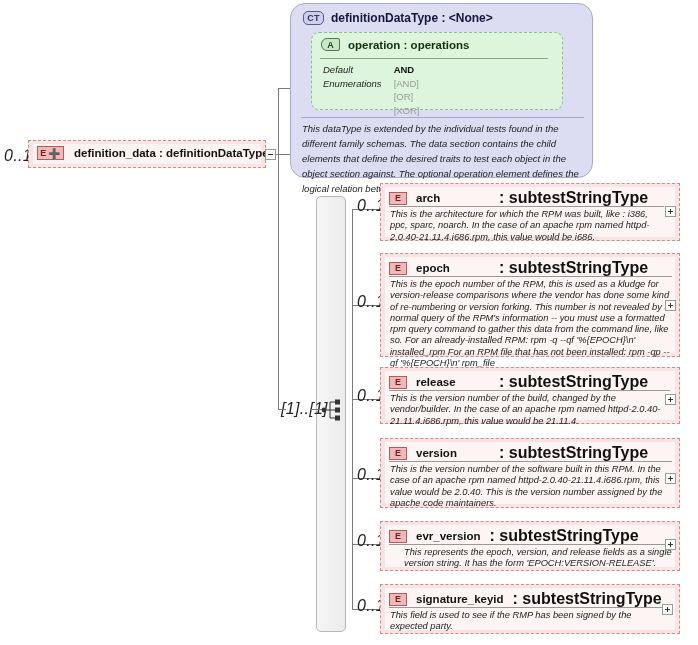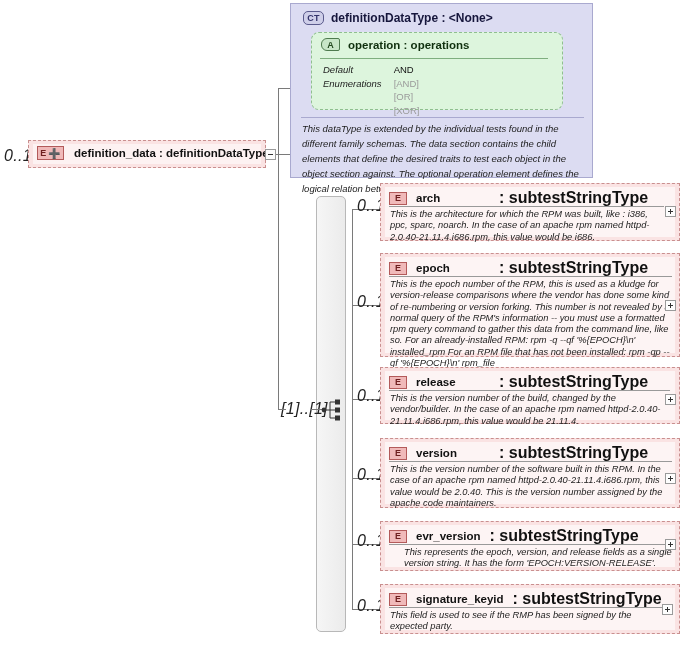--- a/index.html
+++ b/index.html
@@ -28,21 +28,21 @@
   .pm:before{
     content:"";position:absolute;left:2px;top:4px;width:5px;height:1px;background:#333;
   }
   .pm.plus:after{
     content:"";position:absolute;left:4px;top:2px;width:1px;height:5px;background:#333;
   }
 
   
   .ct-box{
     position:absolute;box-sizing:border-box;
-    background:#dcdcf2;border:1px solid #a9a9cf;border-radius:0;
+    background:#dcdcf2;border:1px solid #a9a9cf;border-radius:15px;
   }
   .ct-head{position:absolute;left:12px;top:7px;display:flex;align-items:center;gap:7px;}
   .ct-icon{
     width:21px;height:14px;box-sizing:border-box;
     border:1px solid #5a5a8c;border-radius:5px;background:#cfcfe9;
     font-size:9px;font-weight:bold;color:#33336b;
     display:flex;align-items:center;justify-content:center;letter-spacing:.2px;
   }
   .ct-title{font-size:12px;font-weight:bold;color:#16163c;white-space:nowrap;}
 
@@ -56,21 +56,21 @@
     width:19px;height:13px;box-sizing:border-box;
     border:1px solid #4e7a4e;border-radius:6px 2px 2px 6px;background:#c8e6c8;
     font-size:9px;font-weight:bold;color:#23491f;
     display:flex;align-items:center;justify-content:center;
   }
   .attr-title{font-size:11.5px;font-weight:bold;color:#10300f;white-space:nowrap;}
   .attr-sep{position:absolute;left:8px;height:1px;background:#7fae7f;}
   .attr-tbl{position:absolute;font-size:9.5px;line-height:11.5px;}
   .attr-tbl td{padding:0;vertical-align:top;}
   .attr-key{font-style:italic;color:#1d1d1d;padding-right:10px !important;white-space:nowrap;}
-  .attr-val-strong{font-weight:normal;color:#111;white-space:nowrap;}
+  .attr-val-strong{font-weight:bold;color:#111;white-space:nowrap;}
   .attr-val-dim{color:#9a9a9a;white-space:nowrap;}
 
   
   .ct-sep{position:absolute;height:1px;background:#a9a9cf;}
   .ct-doc{
     position:absolute;font-style:italic;font-size:9.5px;line-height:15px;color:#1c1c1c;
   }
 
   
   .el{

